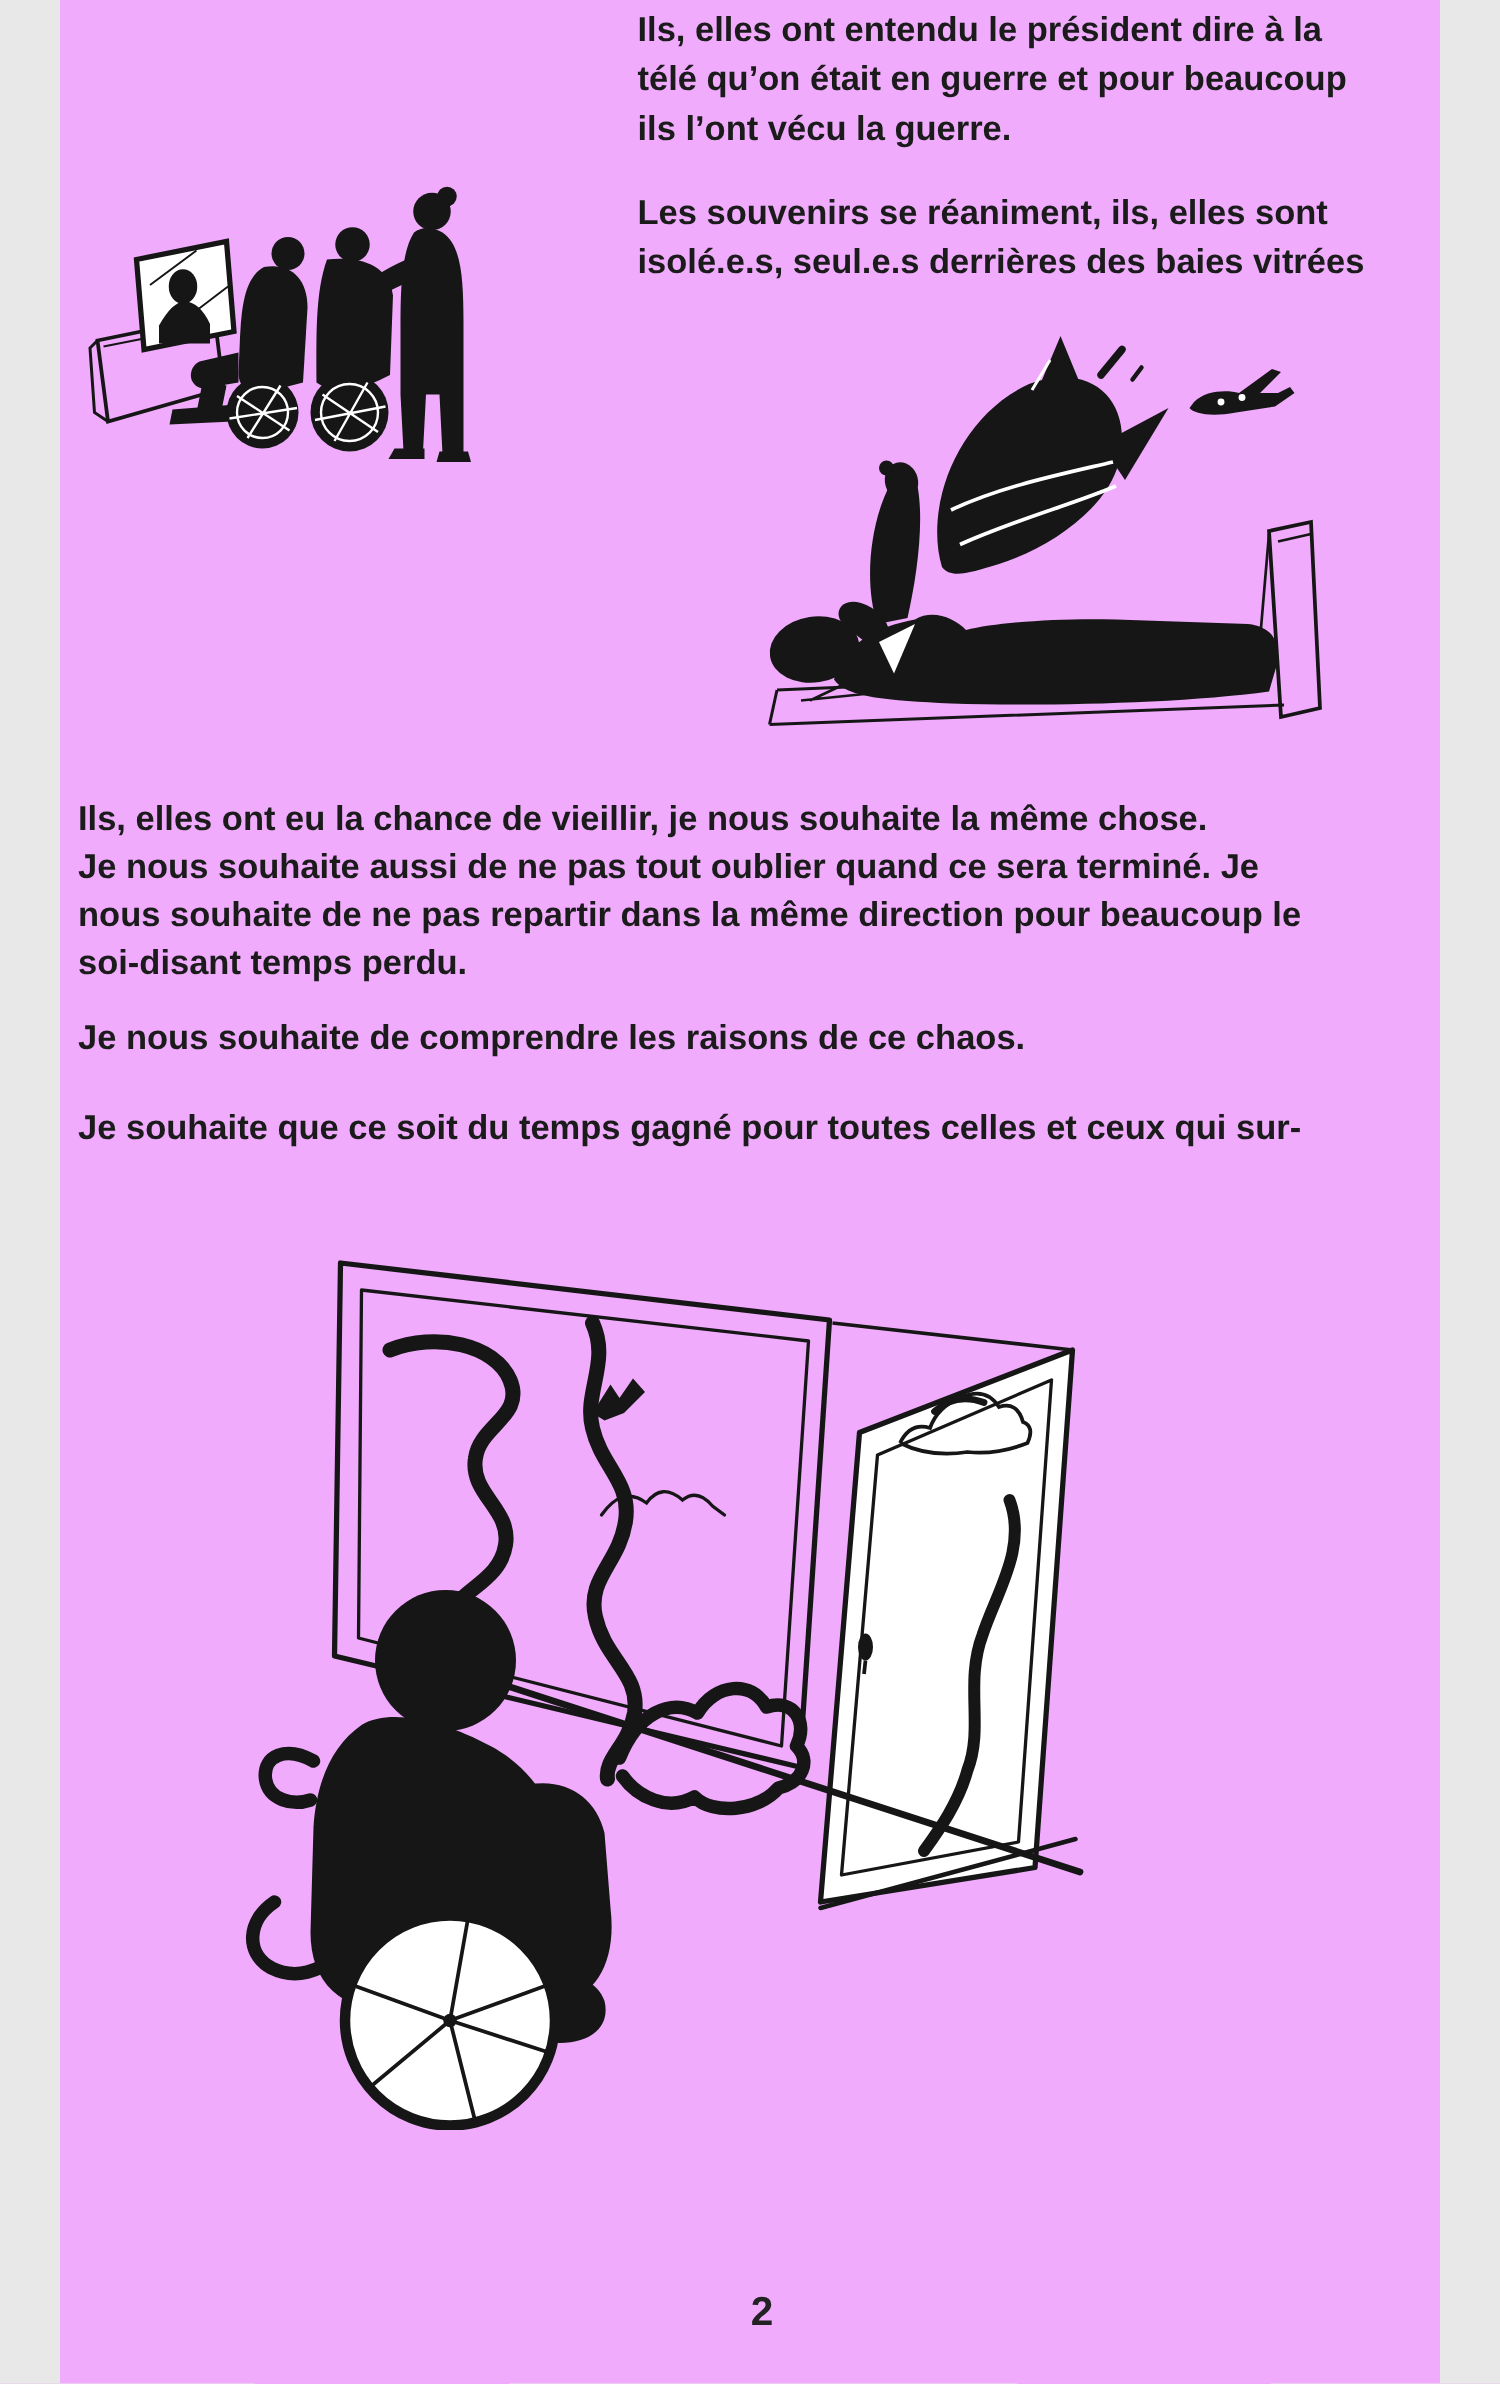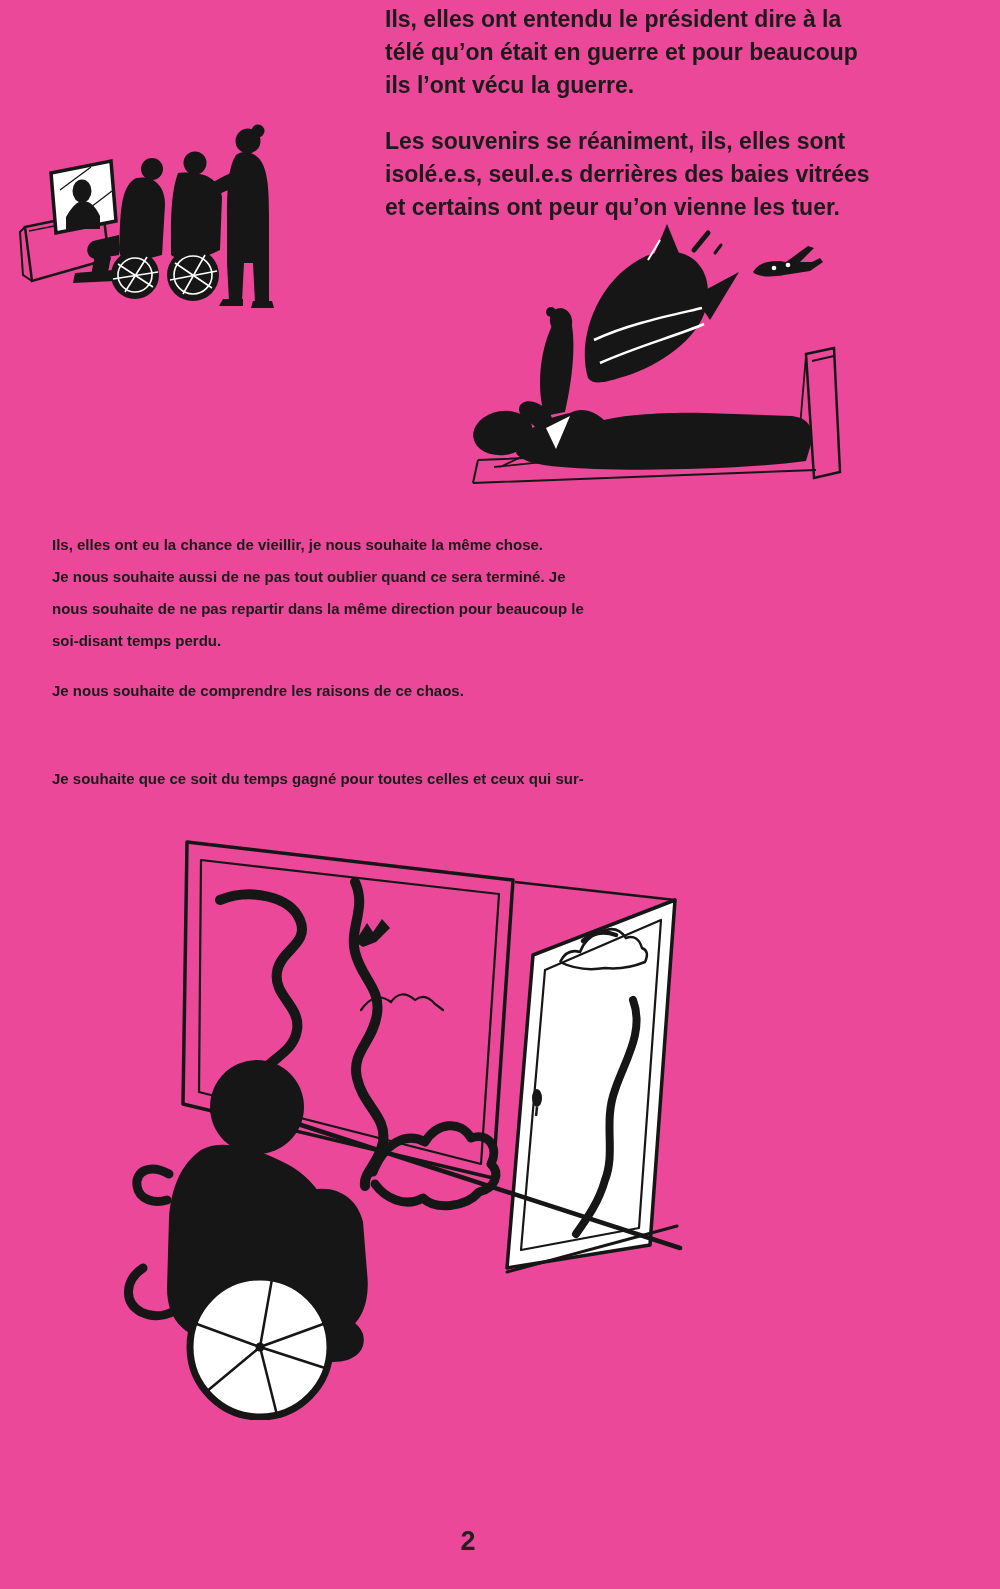--- a/index.html
+++ b/index.html
@@ -1,24 +1,24 @@
 <!DOCTYPE html>
 <html><head>
 <meta charset="utf-8">
 <style>
   html,body{margin:0;padding:0;background:#e8e8e8;}
   .page{
-    position:relative;width:1000px;height:1589px;background:#ec4899;
+    position:relative;width:920px;height:1589px;background:#f0abfc;
     font-family:"Liberation Sans", sans-serif;color:#1b1b1b;overflow:hidden;
     margin:0 auto;
   }
   .para{position:absolute;font-weight:bold;}
   .para .ln{white-space:nowrap;}
   .para-top{font-size:23px;line-height:33px;}
-  .para-mid{font-size:15px;line-height:32px;margin-left:40px;}
+  .para-mid{font-size:23px;line-height:32px;}
   .illo{position:absolute;}
   .pagenum{
     position:absolute;top:1526px;left:0;width:936px;text-align:center;
     font-size:27px;font-weight:bold;color:#222;
   }
   svg{display:block;}
   .ink-stroke{stroke:#161616;fill:none;}
   .ink-fill{fill:#161616;stroke:none;}
 </style>
 </head>
@@ -28,21 +28,20 @@
 
   <div class="para para-top" style="left:385px;top:3px;">
     <div class="ln">Ils, elles ont entendu le président dire à la</div>
     <div class="ln">télé qu’on était en guerre et pour beaucoup</div>
     <div class="ln">ils l’ont vécu la guerre.</div>
   </div>
 
   <div class="para para-top" style="left:385px;top:125px;">
     <div class="ln">Les souvenirs se réaniment, ils, elles sont</div>
     <div class="ln">isolé.e.s, seul.e.s derrières des baies vitrées</div>
-    <div class="ln">et certains ont peur qu’on vienne les tuer.</div>
   </div>
 
   <svg class="illo" style="left:15px;top:105px;" width="305" height="212" viewBox="0 0 305 212">
     <g>
       <path class="ink-stroke" stroke-width="2.5" d="M10,122 L88,106 L94,154 L17,176 Z"></path>
       <path class="ink-stroke" stroke-width="2" d="M10,122 L5,127 L8,170 L17,176"></path>
       <path class="ink-stroke" stroke-width="1.5" d="M14,126 L90,111"></path>
     </g>
     <g>
       <path d="M36,68 L96,56 L101,116 L41,128 Z" fill="#ffffff" stroke="#161616" stroke-width="3.5"></path>
@@ -114,21 +113,21 @@
     <div class="ln">Ils, elles ont eu la chance de vieillir, je nous souhaite la même chose.</div>
     <div class="ln">Je nous souhaite aussi de ne pas tout oublier quand ce sera terminé. Je</div>
     <div class="ln">nous souhaite de ne pas repartir dans la même direction pour beaucoup le</div>
     <div class="ln">soi-disant temps perdu.</div>
   </div>
 
   <div class="para para-mid" style="left:12px;top:675px;">
     <div class="ln">Je nous souhaite de comprendre les raisons de ce chaos.</div>
   </div>
 
-  <div class="para para-mid" style="left:12px;top:763px;text-align:center;">
+  <div class="para para-mid" style="left:12px;top:735px;text-align:center;">
     <div class="ln">Je souhaite que ce soit du temps gagné pour toutes celles et ceux qui sur-</div>
   </div>
 
   <svg class="illo" style="left:105px;top:820px;" width="600" height="600" viewBox="0 0 600 600">
     <g>
       <path class="ink-stroke" stroke-width="3.5" stroke-linejoin="round" d="M82,22 L408,60 L388,358 L78,284 Z"></path>
       <path class="ink-stroke" stroke-width="2.2" stroke-linejoin="round" d="M96,40 L394,74 L376,344 L94,272 Z"></path>
       <path class="ink-stroke" stroke-width="2.5" d="M410,62 L570,80"></path>
     </g>
     <g>

